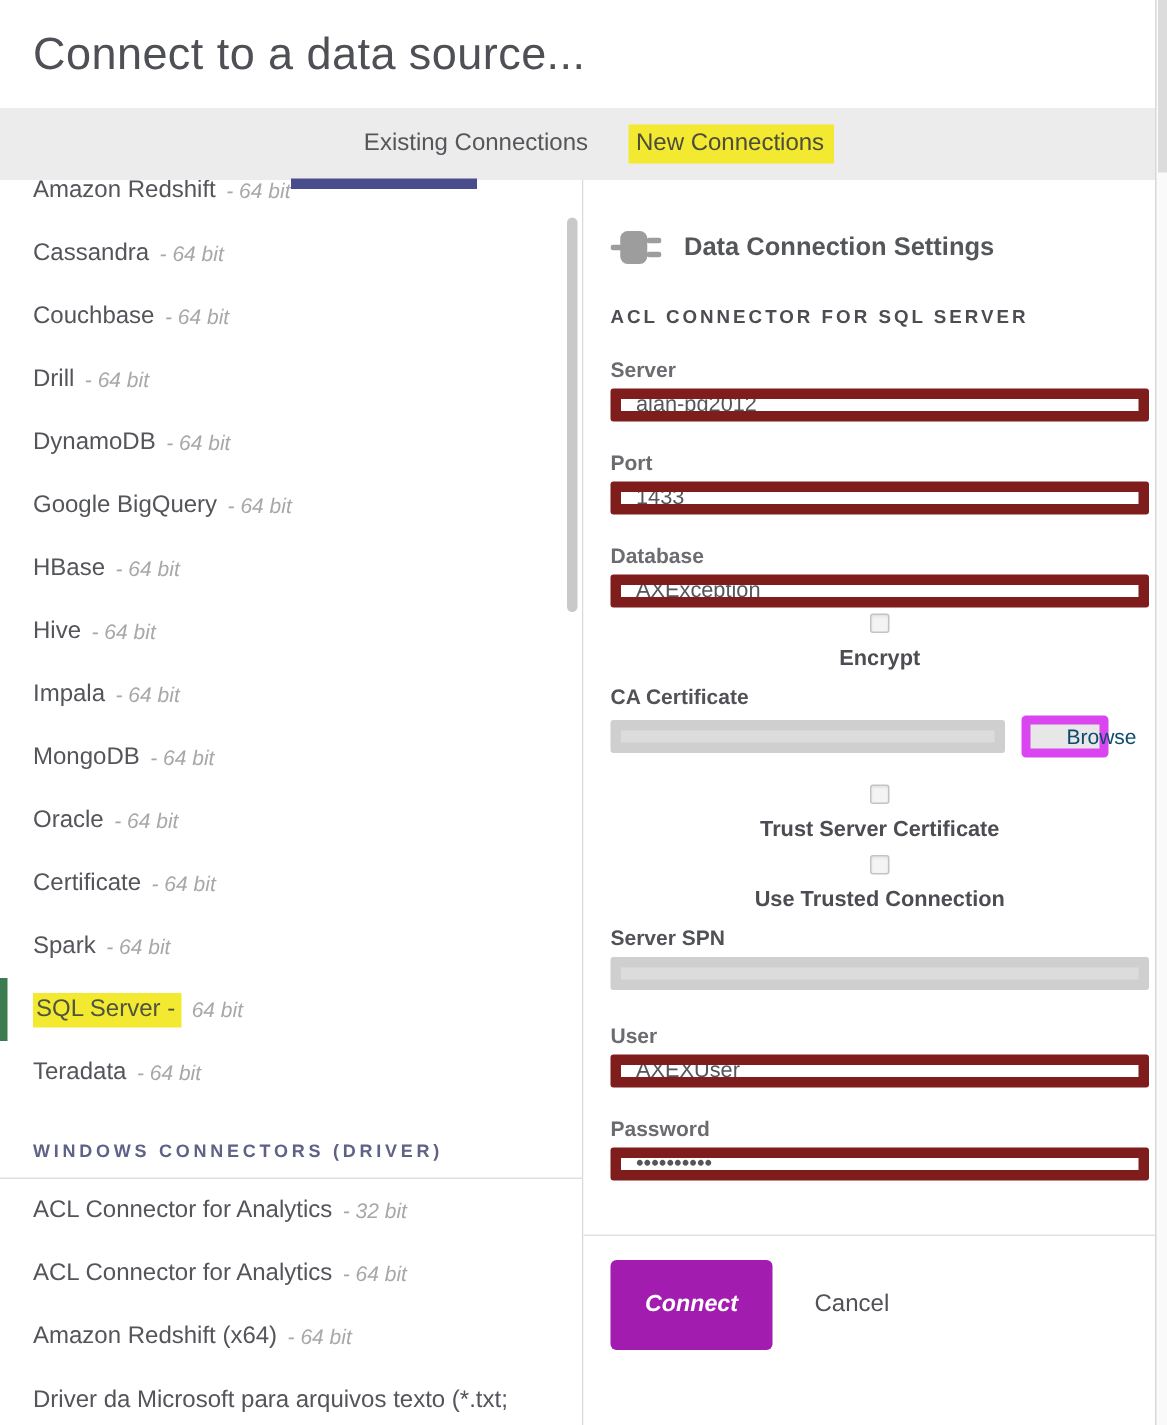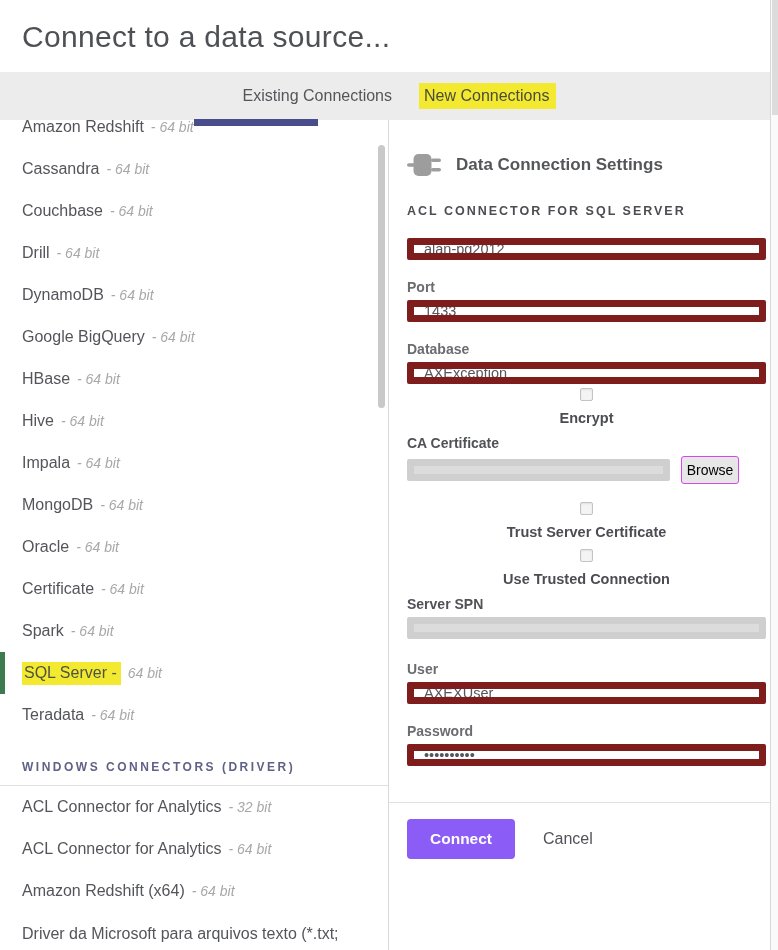--- a/index.html
+++ b/index.html
@@ -52,34 +52,34 @@
   .fgroup { margin-bottom:19px; }
   .flabel { font-size:14px; font-weight:bold; color:#6b6c70; margin-bottom:5px; }
   .flabel.dark { color:#515257; }
   .tin { width:100%; height:22px; border:7px solid #7f1d1d; border-radius:2px;
          padding:0 10px; font-size:14.5px; color:#55565a; background:#fff;
          font-family:"Liberation Sans", sans-serif; outline:none; }
   .tin.disabled { background:#dcdcdc; border-color:#cfcfcf; }
   .carow { display:flex; align-items:center; }
   .carow .tin { width:263px; }
   .btn-browse { margin-left:11px; width:58px; height:28px; background:#e7e7e7;
-                border:1px solid #d946ef; border-radius:3px; color:#000000;
-                font-size:14px; font-family:"Liberation Sans", sans-serif; }
+                border:6px solid #d946ef; border-radius:3px; color:#0c4a6e;
+                font-size:14px; font-family:"Liberation Sans", sans-serif;padding-left:24px; }
   .ckrow { display:flex; align-items:center; gap:9px; margin-bottom:9px;flex-direction:column; }
   .ckrow.mt { margin-top:18px; }
   .ck { appearance:none; -webkit-appearance:none; width:13px; height:13px;
         border:1px solid #c3c3c3; border-radius:2px; background:#f4f4f4;
         box-shadow:inset 0 1px 2px rgba(0,0,0,0.08); }
   .cklabel { font-size:14.5px; font-weight:bold; color:#4c4d52; }
 
   .btn-divider { border-top:1px solid #e2e2e2; margin:36px -12px 0 -18px; }
   .btnrow { display:flex; align-items:center; margin-top:16px; }
-  .btn-connect { background:#8b5cf6; color:#fff; border:none; border-radius:4px;
-                 padding:11px 23px; font-size:15.5px; font-weight:600; cursor:pointer;
-                 font-family:"Liberation Sans", sans-serif; }
+  .btn-connect { background:#a21caf; color:#fff; border:none; border-radius:4px;
+                 padding:21px 23px; font-size:15.5px; font-weight:600; cursor:pointer;
+                 font-family:"Liberation Sans", sans-serif;font-style:italic; }
   .btn-cancel { margin-left:28px; font-size:16px; color:#515257; cursor:pointer; }
 
   
   .page-scroll { position:absolute; top:0; right:0; width:8px; height:950px;
                  background:#fafafa; border-left:1px solid #d8d8d8; }
   .page-scroll .thumb { position:absolute; top:0; left:1px; width:6px; height:115px;
                         background:#dcdcdc; }
 </style>
 </head>
 <body>
@@ -193,20 +193,21 @@
           <rect x="6.5" y="2" width="18" height="22" rx="5" fill="#9d9d9d"></rect>
           <rect x="24" y="6.5" width="10" height="3.6" rx="1.8" fill="#9d9d9d"></rect>
           <rect x="24" y="15.9" width="10" height="3.6" rx="1.8" fill="#9d9d9d"></rect>
         </svg>
         <span class="t">Data Connection Settings</span>
       </div>
 
       <div class="sect-hd">ACL CONNECTOR FOR SQL SERVER</div>
 
       <div class="fgroup">
+        <div class="flabel">Server</div>
         <input class="tin" type="text" value="alan-pg2012" style="">
       </div>
 
       <div class="fgroup">
         <div class="flabel">Port</div>
         <input class="tin" type="text" value="1433" style="">
       </div>
 
       <div class="fgroup" style="margin-bottom:4px">
         <div class="flabel">Database</div>

